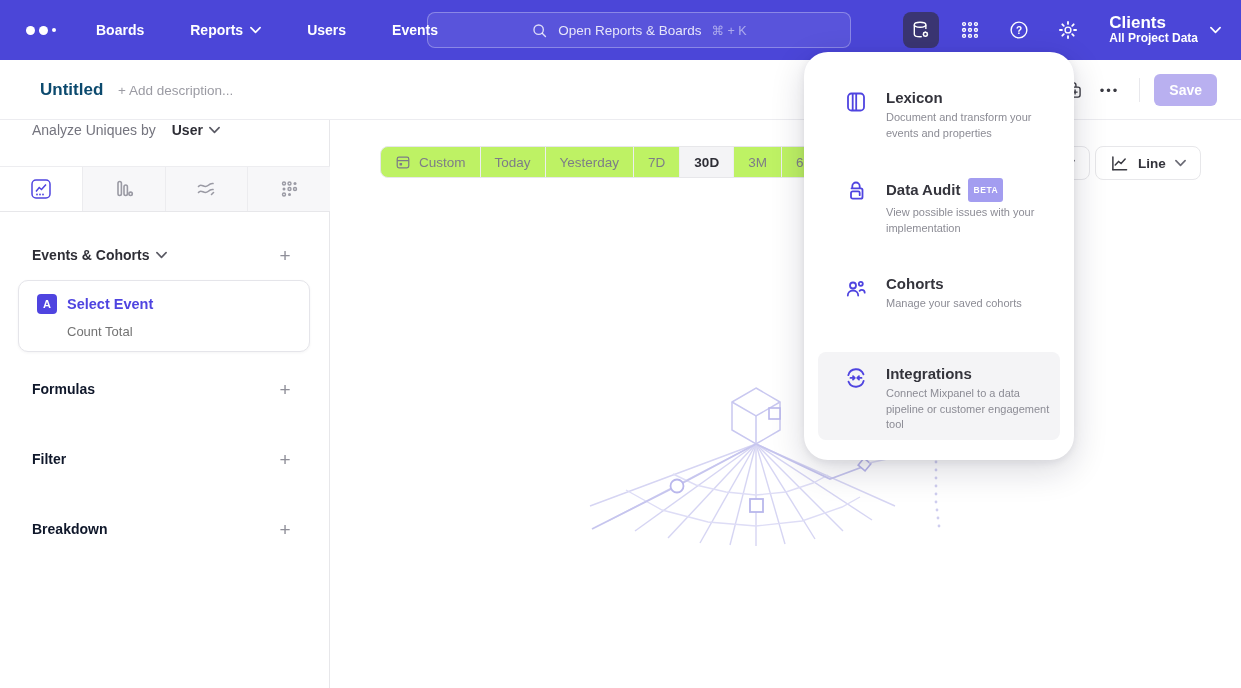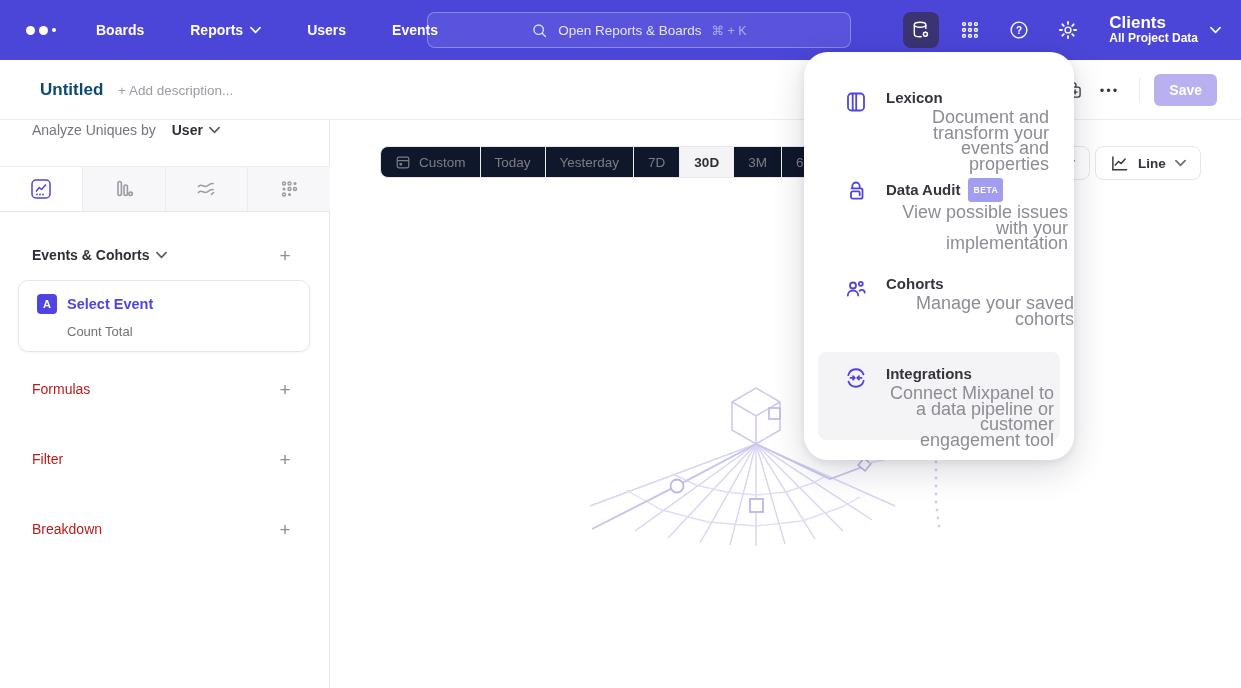--- a/index.html
+++ b/index.html
@@ -63,47 +63,47 @@
   .side-plus { position:absolute; right:34px; width:20px; height:20px; font-size:19px; font-weight:400;
                color:#8f8f99; display:flex; align-items:center; justify-content:center; cursor:pointer; }
   .event-card { position:absolute; left:18px; top:160px; width:292px; height:72px; background:#fff;
                 border:1px solid #e5e5ea; border-radius:10px; box-shadow:0 1px 3px rgba(30,30,60,.05);
                 cursor:pointer; }
   .event-badge { position:absolute; left:18px; top:13px; width:20px; height:20px; border-radius:4px;
                  background:#4f44e0; color:#fff; font-size:11px; font-weight:700;
                  display:flex; align-items:center; justify-content:center; }
   .event-title { position:absolute; left:48px; top:15px; font-size:14.5px; font-weight:600; color:#4f44e0; }
   .event-sub { position:absolute; left:48px; top:43px; font-size:13px; color:#737373; }
-  .side-row-label { position:absolute; left:32px; font-size:14px; font-weight:400; color:#b91c1c; }
+  .side-row-label { position:absolute; left:32px; font-size:14px; font-weight:700; color:#0f172a; }
 
   
   .main { position:absolute; left:330px; top:120px; width:911px; height:568px; background:#fff; }
   .seg-control { position:absolute; left:50px; top:26px; height:32px; display:flex; align-items:stretch;
-                 background:#0f172a; border:1px solid #e7e7ea; border-radius:8px; overflow:hidden; }
+                 background:#bef264; border:1px solid #e7e7ea; border-radius:8px; overflow:hidden; }
   .seg { display:flex; align-items:center; gap:8px; padding:0 14px; font-size:13.5px; color:#7d7d87;
          border-left:1px solid #ededf0; cursor:pointer; white-space:nowrap; }
   .seg:first-child { border-left:none; }
   .seg.active { background:#f4f4f6; color:#2e2e36; font-weight:700; }
   .pill-btn { position:absolute; height:32px; display:flex; align-items:center; gap:9px; padding:16px 14px;
               border:1px solid #e7e7ea; border-radius:8px; background:#fff; font-size:13.5px;
               font-weight:600; color:#33333b; cursor:pointer; }
   .pill-btn .chev { color:#6b6b75; }
   .compare-btn { left:50px; top:67px; }
   .hidden-dd { left:670px; top:26px; width:90px; justify-content:flex-end; }
   .line-btn { left:765px; top:26px; }
   .illustration { position:absolute; left:250px; top:258px; }
 
   
   .panel { position:absolute; left:793px; top:52px; width:270px; height:408px; background:#fff;
            border-radius:24px; box-shadow:0 10px 34px rgba(20,20,50,.16), 0 2px 8px rgba(20,20,50,.08);
            z-index:100;margin-left:11px; }
   .menu-item { position:absolute; left:40px; display:flex; gap:18px; cursor:pointer; }
   .menu-icon { width:24px; height:24px; color:#4f44e0; flex:none; margin-top:2px; }
   .menu-title { font-size:15px; font-weight:700; color:#34343c; line-height:19px; }
-  .menu-desc { font-size:18px; color:#8c8c95; line-height:15.5px; margin-top:3px;text-align:right; }
+  .menu-desc { font-size:11px; color:#8c8c95; line-height:15.5px; margin-top:3px; }
   .beta-badge { display:inline-block; background:#a39df0; color:#fff; font-size:8.5px; font-weight:700;
                 letter-spacing:.6px; padding:2.5px 5px; border-radius:3px; margin-left:8px;
                 vertical-align:2px; }
   .hover-box { position:absolute; left:14px; top:300px; width:242px; height:88px; background:#f4f4f6;
                border-radius:8px; cursor:pointer; }
   .w162 { max-width:163px; } .w180 { max-width:182px; } .w167 { max-width:168px; }
 </style>
 </head>
 <body>
 

